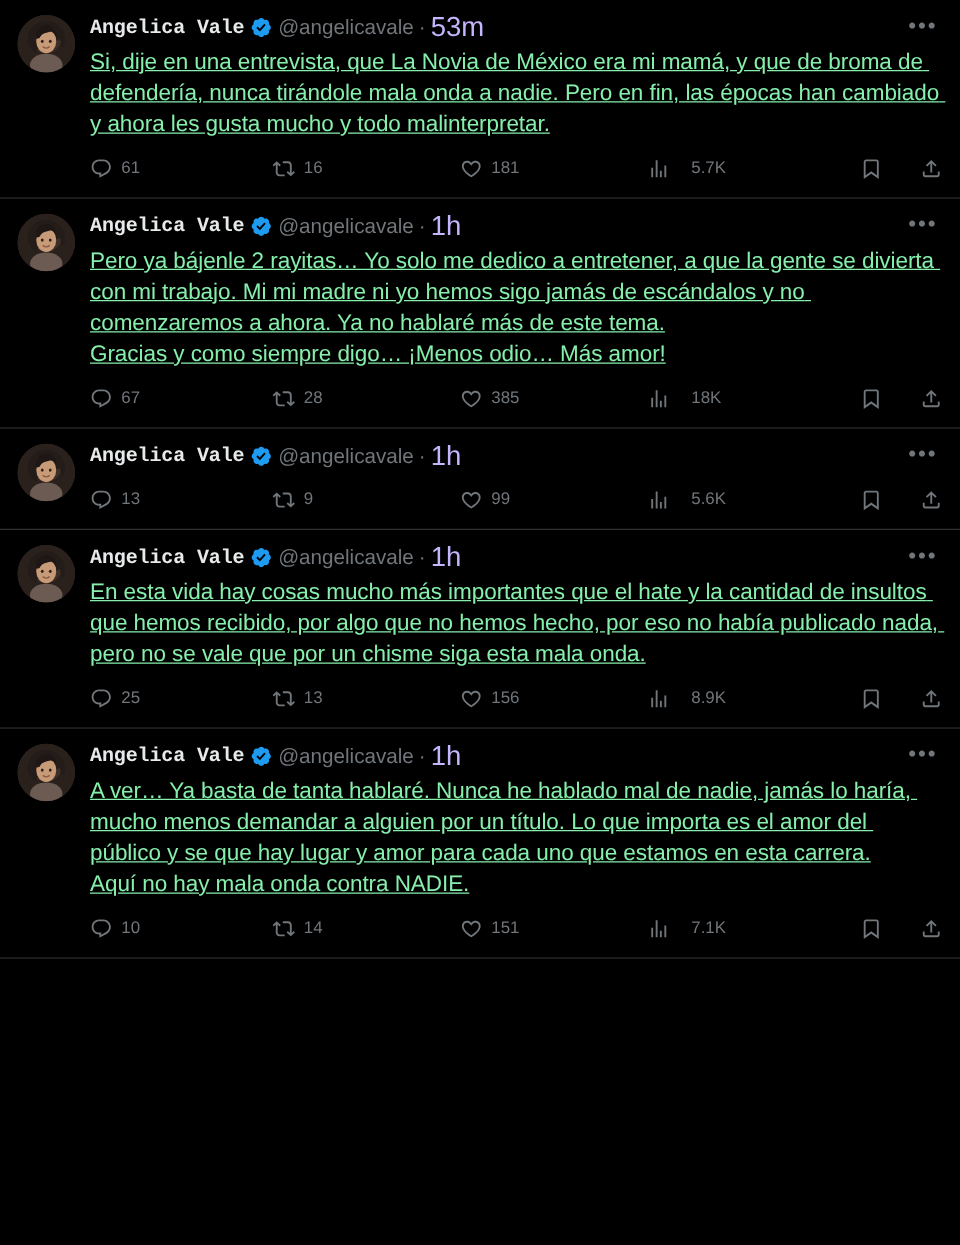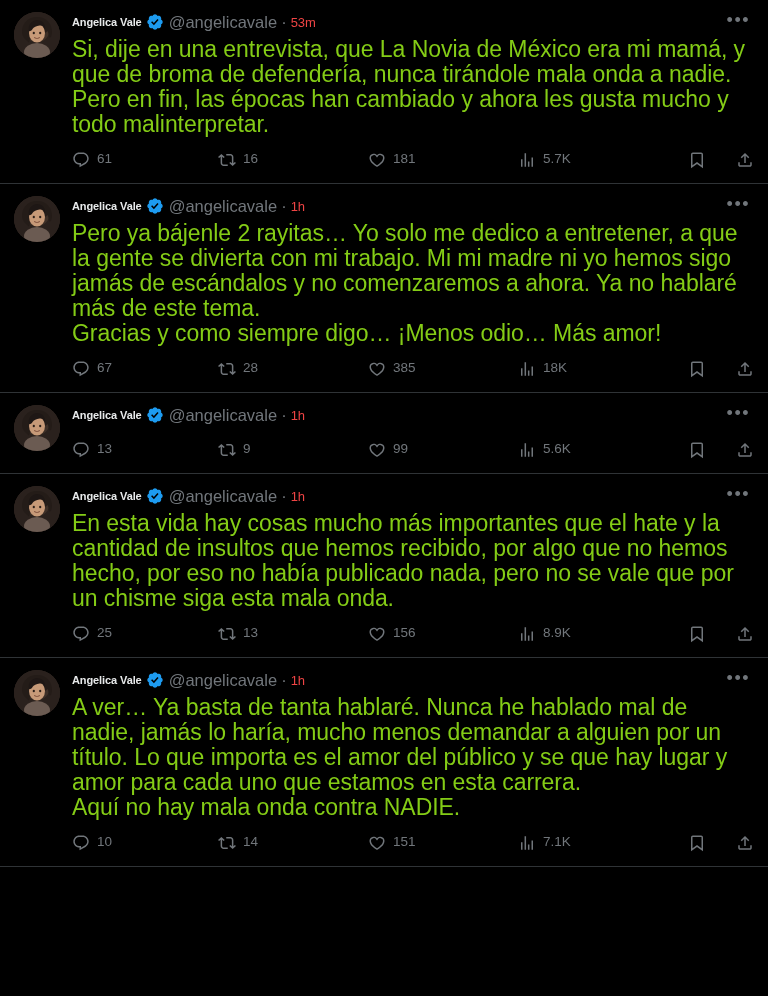--- a/index.html
+++ b/index.html
@@ -40,62 +40,64 @@
     padding-left: 2px;
   }
   .head-row {
     display: flex;
     align-items: center;
     position: relative;
     height: 24px;
   }
   .display-name {
     font-weight: bold;
-    font-size: 11px;
+    font-size: 16px;
     color: #e7e9ea;
     letter-spacing: -0.1px;
+    font-family: Liberation Mono, monospace;
   }
   .verified {
     margin-left: 4px;
     display: inline-flex;
     align-items: center;
   }
   .handle {
     margin-left: 5px;
     color: #71767b;
     font-size: 16.5px;
   }
   .dot {
     color: #71767b;
     font-size: 16.5px;
     margin: 0 4px;
   }
   .time {
-    color: #ef4444;
-    font-size: 13px;
+    color: #c4b5fd;
+    font-size: 22px;
   }
   .more {
     position: absolute;
     right: 0px;
     top: 0px;
     color: #71767b;
     font-size: 18px;
     line-height: 20px;
     letter-spacing: 1.5px;
     padding: 0 4px;
     cursor: pointer;
   }
   .tweet-text {
-    font-size: 23px;
+    font-size: 18px;
     line-height: 25px;
-    color: #84cc16;
+    color: #86efac;
     margin-top: 3px;
     white-space: pre-wrap;
     word-wrap: break-word;
     letter-spacing: -0.05px;
+    text-decoration: underline;
   }
   .actions {
     display: flex;
     align-items: center;
     margin-top: 10px;
     margin-bottom: 6px;
     height: 26px;
     position: relative;
     color: #71767b;
     font-size: 13.5px;
@@ -103,21 +105,21 @@
   .action {
     display: flex;
     align-items: flex-start;
     color: #71767b;
     cursor: pointer;
   }
   .action .cnt { margin-left: 7px; font-size: 13.5px; }
   .a-reply { width: 146px; }
   .a-retweet { width: 150px; }
   .a-like { width: 150px; }
-  .a-views { width: 150px; }
+  .a-views { width: 150px; gap: 10px; }
   .a-bookmark { margin-left: auto; margin-right: 30px; }
   .a-share { }
   svg { display: block; }
 </style>
 </head>
 <body>
 
 <div id="feed">
   <article class="tweet">
     <div class="avatar-col">

